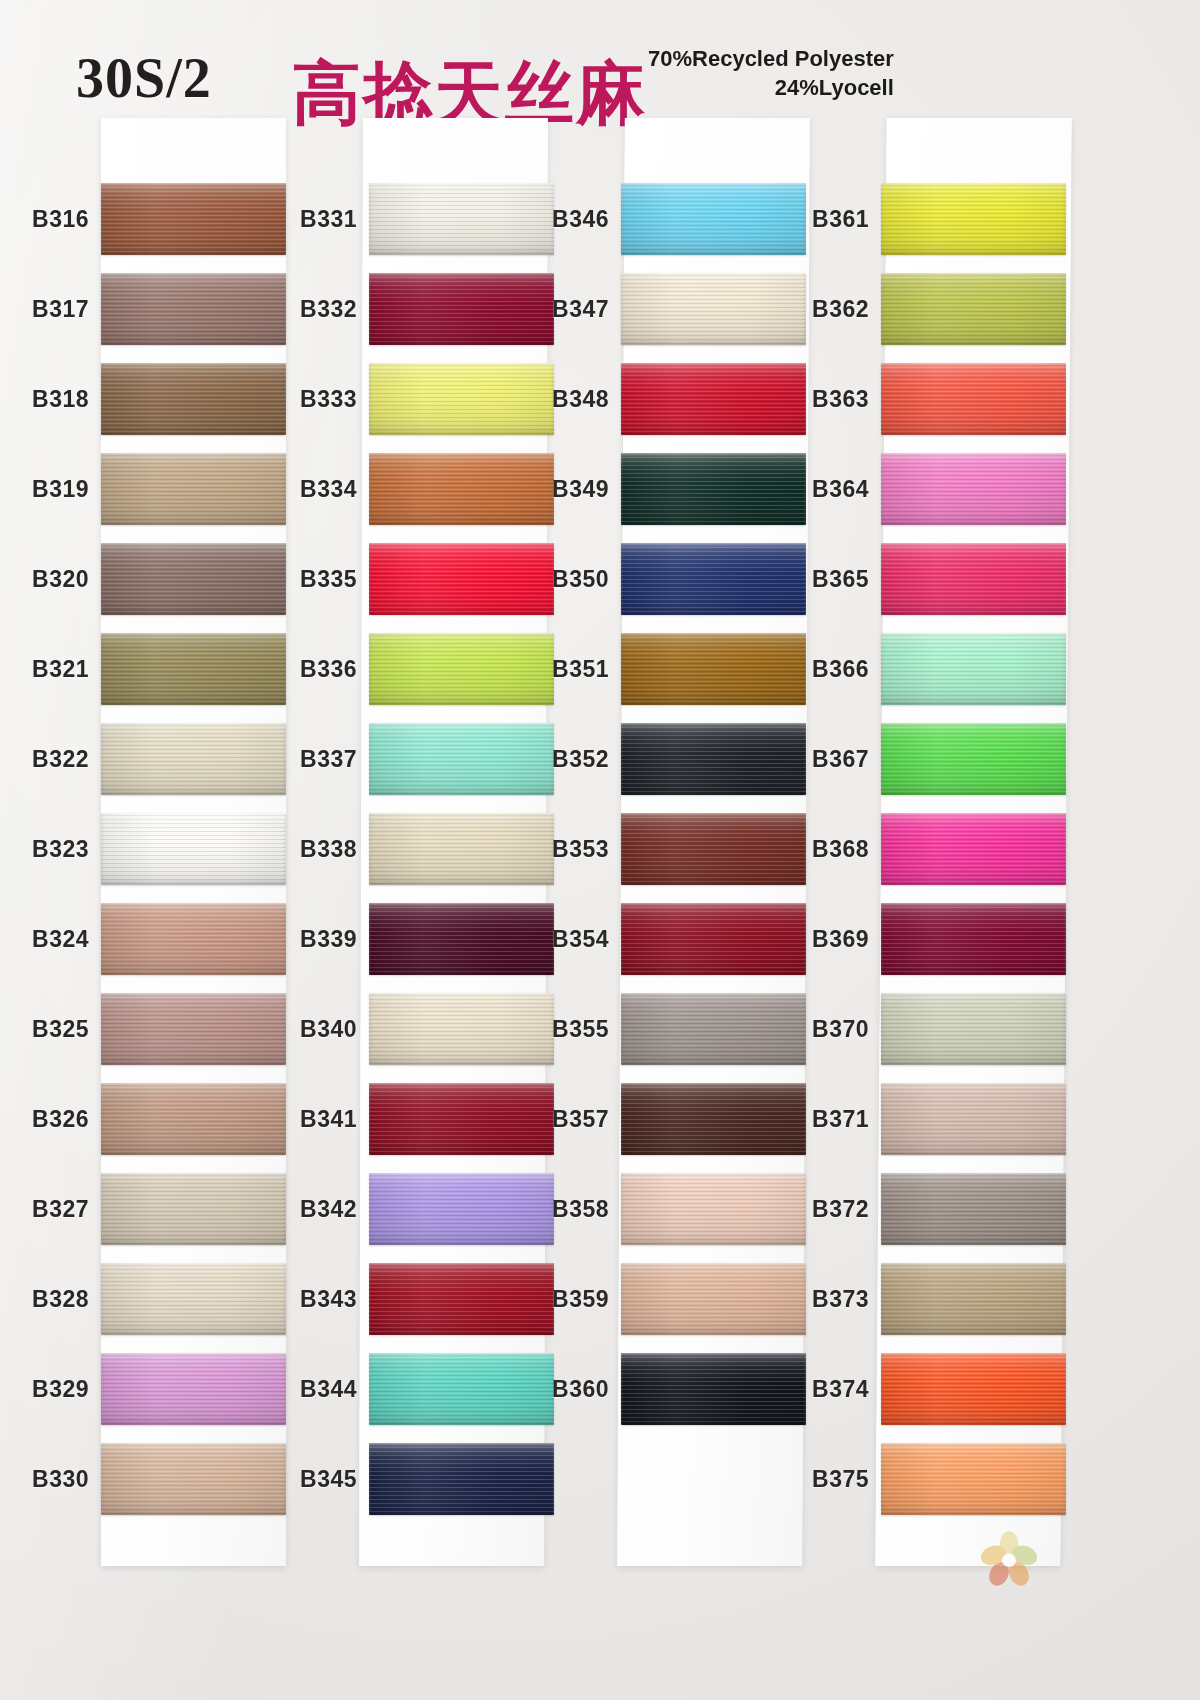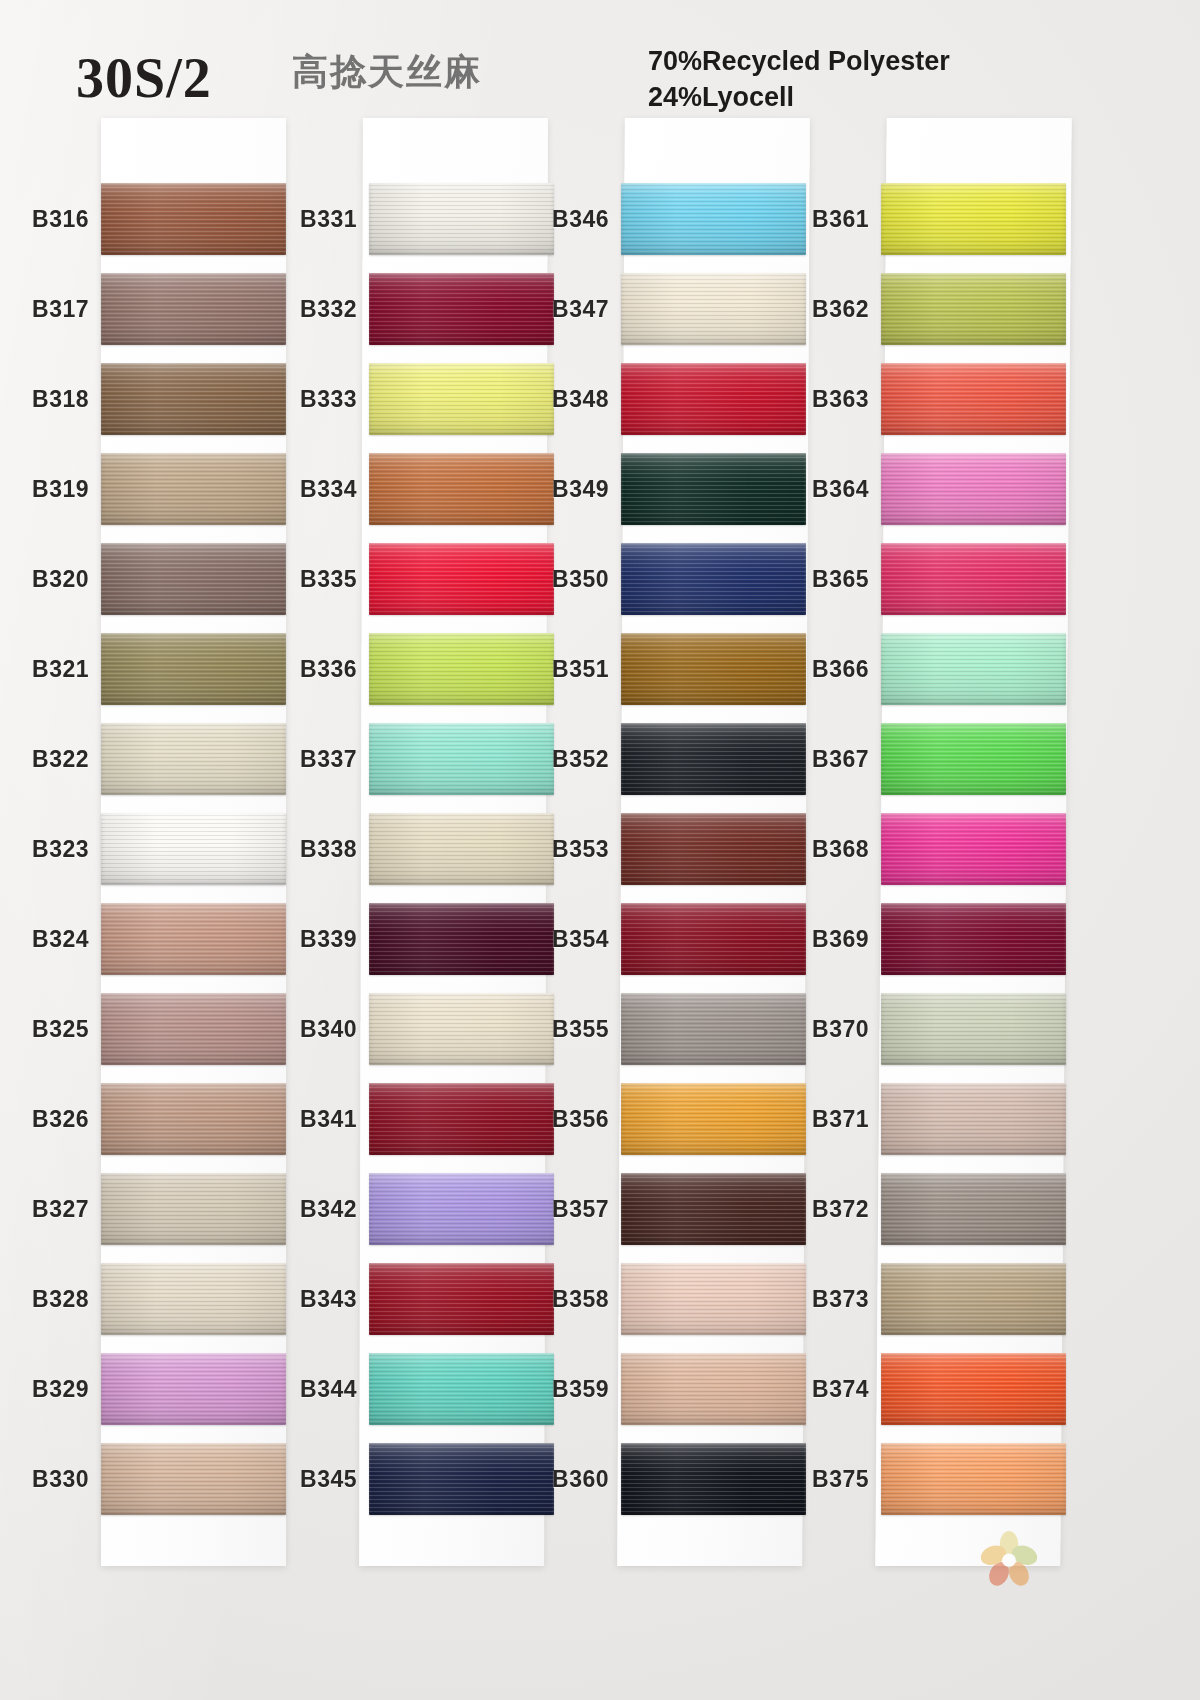--- a/index.html
+++ b/index.html
@@ -30,50 +30,51 @@
     pointer-events: none;
   }
 
   
   .header {
     position: absolute;
     top: 28px;
     left: 0;
     width: 1200px;
     height: 90px;
+    text-align: right;
   }
   .title-main {
     position: absolute;
     left: 76px;
     top: 18px;
     font-family: "Liberation Serif", serif;
     font-size: 56px;
     font-weight: 700;
     color: #221f1e;
     letter-spacing: 1px;
     white-space: nowrap;
     text-shadow: 0 1px 0 rgba(255,255,255,0.6);
   }
   .title-cn {
     position: absolute;
     left: 292px;
     top: 20px;
     font-family: "DejaVu Sans", sans-serif;
-    font-size: 36px;
+    font-size: 69px;
     font-weight: 700;
-    color: #737373;
+    color: #be185d;
     letter-spacing: 2px;
     white-space: nowrap;
   }
   .comp {
     position: absolute;
     left: 648px;
     top: 16px;
     font-family: "Liberation Sans", sans-serif;
-    font-size: 27px;
+    font-size: 22px;
     font-weight: 700;
     color: #1d1b1a;
     line-height: 1.32;
     white-space: nowrap;
   }
 
   
   .columns {
     position: absolute;
     top: 0;
@@ -375,24 +376,20 @@
         </div>
         <div class="swatch-row">
           <div class="yarn" style="background: rgb(140, 20, 38);"></div>
           <div class="swatch-label">B354</div>
         </div>
         <div class="swatch-row">
           <div class="yarn" style="background: rgb(158, 148, 143);"></div>
           <div class="swatch-label">B355</div>
         </div>
         <div class="swatch-row">
-          <div class="yarn" style="background: rgb(237, 164, 52);"></div>
-          <div class="swatch-label">B356</div>
-        </div>
-        <div class="swatch-row">
           <div class="yarn" style="background: rgb(75, 42, 36);"></div>
           <div class="swatch-label">B357</div>
         </div>
         <div class="swatch-row">
           <div class="yarn" style="background: rgb(237, 205, 189);"></div>
           <div class="swatch-label">B358</div>
         </div>
         <div class="swatch-row">
           <div class="yarn" style="background: rgb(222, 182, 157);"></div>
           <div class="swatch-label">B359</div>

